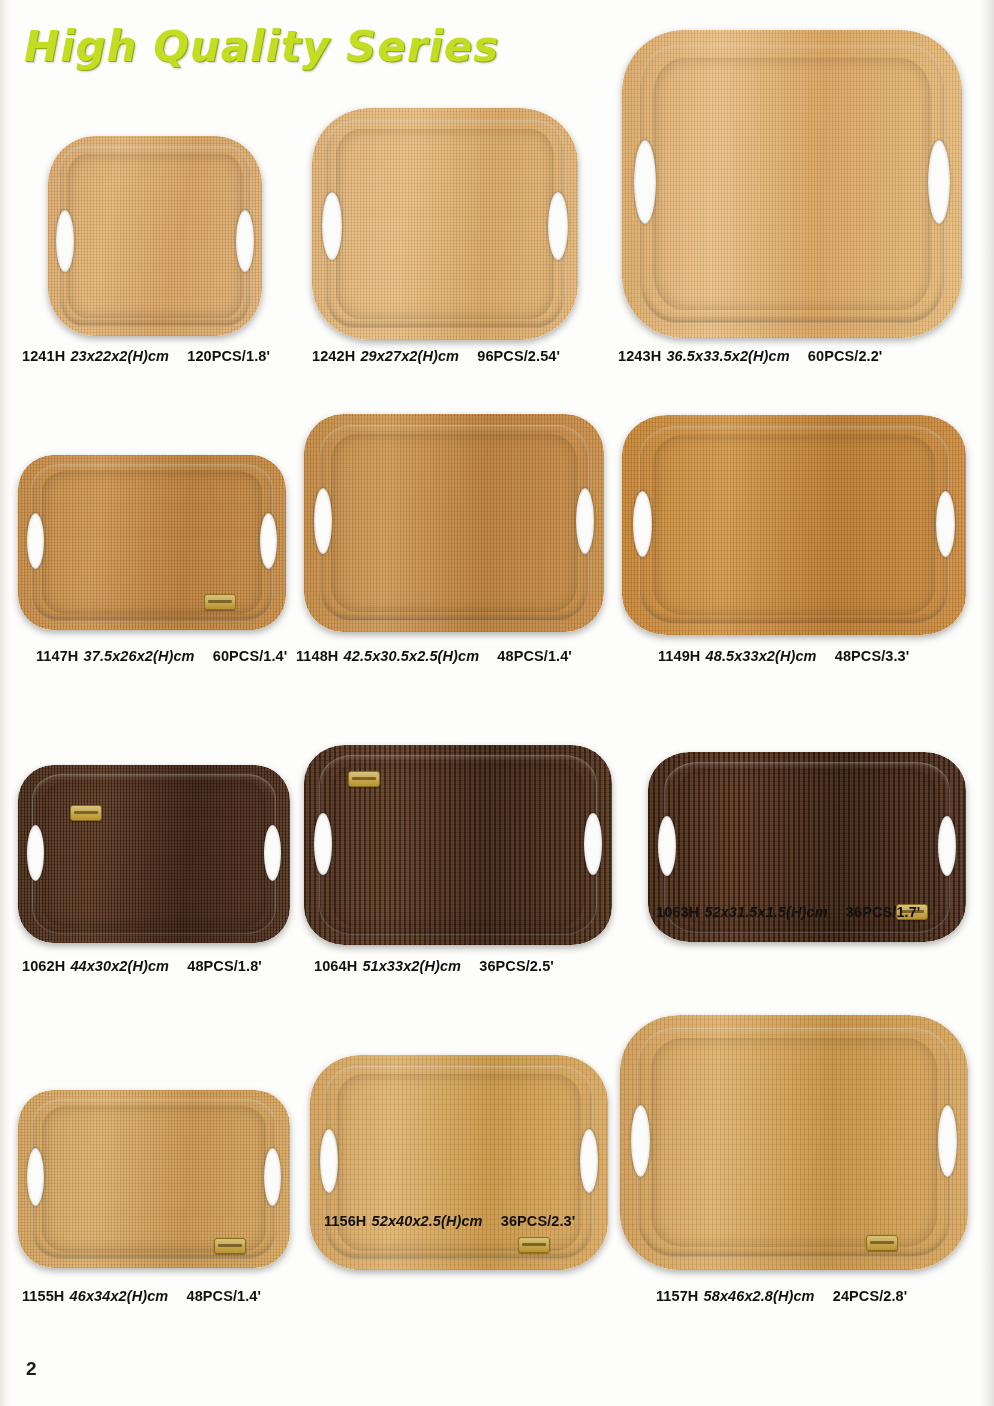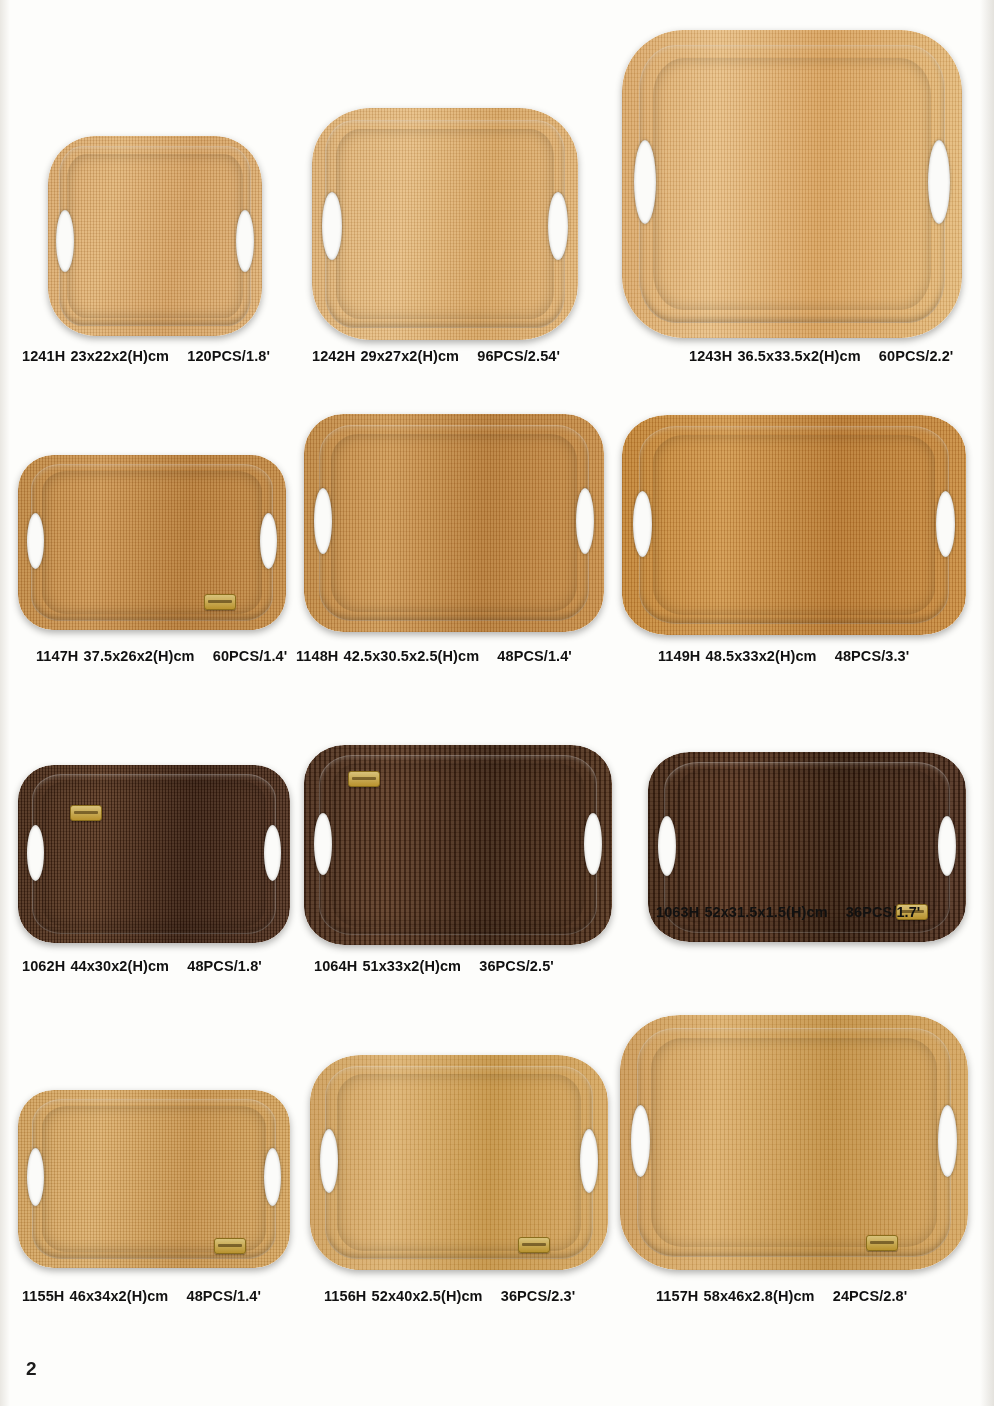--- a/index.html
+++ b/index.html
@@ -64,21 +64,21 @@
 
   .caption {
     position: absolute;
     font-size: 14.5px;
     font-weight: bold;
     color: #111;
     white-space: nowrap;
     letter-spacing: 0.1px;
   }
   .caption .code { margin-right: 1px; }
-  .caption .dim  { margin-right: 14px; }
+  .caption .dim  { margin-right: 14px; font-style: italic; }
 
   
   .tray {
     position: absolute;
     border-radius: 14%/18%;
     box-shadow: 0 3px 7px rgba(0,0,0,0.30);
     overflow: hidden;
   }
   .tray .grainwrap {
     position: absolute;
@@ -136,20 +136,21 @@
     font-size: 19px;
     font-weight: bold;
     color: #1b1b1b;
   }
 </style>
 </head>
 <body>
 
 <div class="page">
 
+  <div class="title">High Quality Series</div>
 
   <div class="row" style="top:0;">
 
     <div class="cell" style="left:0;top:0;">
       <div class="tray" style="left:48px;top:136px;width:214px;height:200px;border-radius:22%/24%;">
         <div class="grainwrap">
           <div class="grain" style="background:
                  repeating-linear-gradient(90deg, rgba(120,70,25,0.16) 0 1px, rgba(255,255,255,0.07) 1px 3px),
                  repeating-linear-gradient(0deg, rgba(120,70,25,0.10) 0 1px, rgba(255,255,255,0.05) 1px 3px),
                  linear-gradient(100deg,#d9a767 0%,#e2b475 30%,#d5a05e 60%,#e0b274 100%);"></div>
@@ -192,21 +193,21 @@
           <div class="grain" style="background:
                  repeating-linear-gradient(90deg, rgba(130,78,28,0.15) 0 1px, rgba(255,255,255,0.08) 1px 3px),
                  repeating-linear-gradient(0deg, rgba(130,78,28,0.08) 0 1px, rgba(255,255,255,0.05) 1px 4px),
                  linear-gradient(92deg,#d8a461 0%,#e8be82 28%,#d79f58 58%,#e5ba78 100%);"></div>
         </div>
         <div class="rim"></div>
         <div class="inner"></div>
         <div class="handle" style="left:12px;top:110px;width:22px;height:84px;"></div>
         <div class="handle" style="right:12px;top:110px;width:22px;height:84px;"></div>
       </div>
-      <div class="caption" style="left:689px;top:348px;">
+      <div class="caption" style="left:618px;top:348px;">
         <span class="code">1243H</span>
         <span class="dim">36.5x33.5x2(H)cm</span>
         <span class="pack">60PCS/2.2'</span>
       </div>
     </div>
   </div>
 
   <div class="row" style="top:0;">
 
     <div class="cell">
@@ -367,21 +368,21 @@
                  repeating-linear-gradient(90deg, rgba(125,78,26,0.13) 0 1px, rgba(255,255,255,0.08) 1px 4px),
                  repeating-linear-gradient(0deg, rgba(125,78,26,0.07) 0 1px, rgba(255,255,255,0.04) 1px 5px),
                  linear-gradient(92deg,#cb9a54 0%,#dcb06c 28%,#c3903f 60%,#d6a65e 100%);"></div>
         </div>
         <div class="rim"></div>
         <div class="inner"></div>
         <div class="handle" style="left:10px;top:74px;width:18px;height:64px;"></div>
         <div class="handle" style="right:10px;top:74px;width:18px;height:64px;"></div>
         <div class="badge" style="left:208px;top:182px;"></div>
       </div>
-      <div class="caption" style="left:324px;top:1288px;">
+      <div class="caption" style="left:324px;top:1213px;">
         <span class="code">1156H</span>
         <span class="dim">52x40x2.5(H)cm</span>
         <span class="pack">36PCS/2.3'</span>
       </div>
     </div>
 
     <div class="cell">
       <div class="tray" style="left:620px;top:1015px;width:348px;height:255px;border-radius:17%/22%;">
         <div class="grainwrap">
           <div class="grain" style="background:

